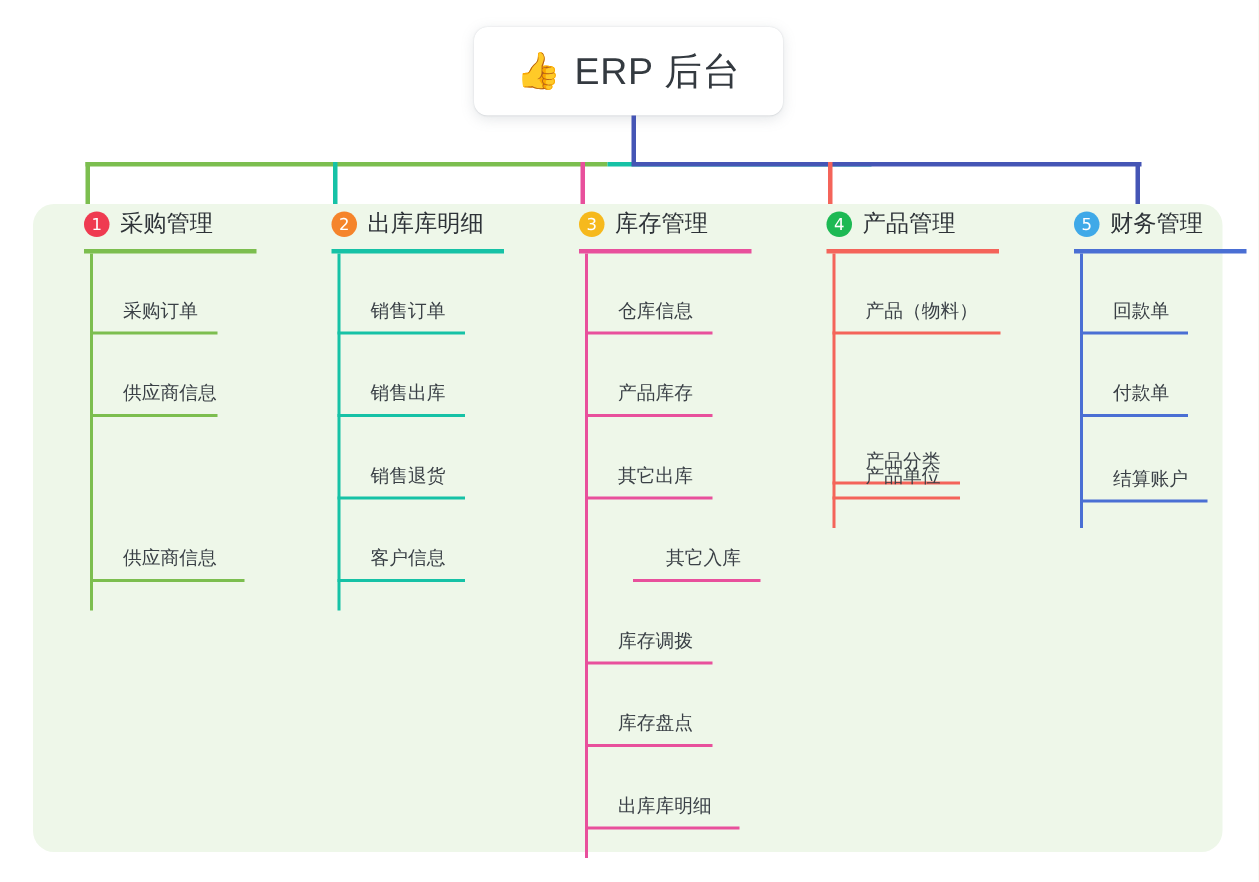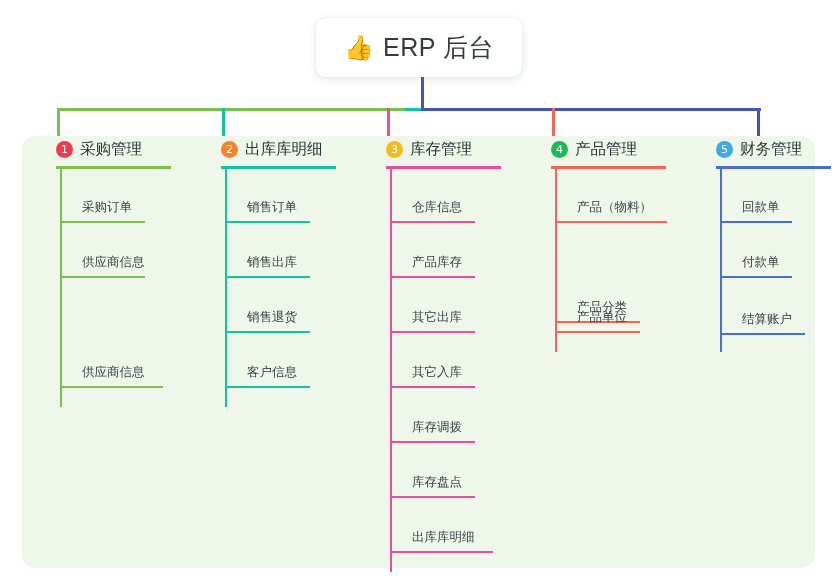--- a/index.html
+++ b/index.html
@@ -147,21 +147,21 @@
           <div class="leaf-rule" style="background: rgb(232, 80, 156); width: 85px;"></div>
         </div>
         <div class="leaf" style="top: 118px;">
           <div class="leaf-label">产品库存</div>
           <div class="leaf-rule" style="background: rgb(232, 80, 156); width: 85px;"></div>
         </div>
         <div class="leaf" style="top: 173px;">
           <div class="leaf-label">其它出库</div>
           <div class="leaf-rule" style="background: rgb(232, 80, 156); width: 85px;"></div>
         </div>
-        <div class="leaf" style="top: 228px;">
+        <div class="leaf" style="top: 228px; padding-left: 32px;">
           <div class="leaf-label">其它入库</div>
           <div class="leaf-rule" style="background: rgb(232, 80, 156); width: 85px;"></div>
         </div>
         <div class="leaf" style="top: 283px;">
           <div class="leaf-label">库存调拨</div>
           <div class="leaf-rule" style="background: rgb(232, 80, 156); width: 85px;"></div>
         </div>
         <div class="leaf" style="top: 338px;">
           <div class="leaf-label">库存盘点</div>
           <div class="leaf-rule" style="background: rgb(232, 80, 156); width: 85px;"></div>

